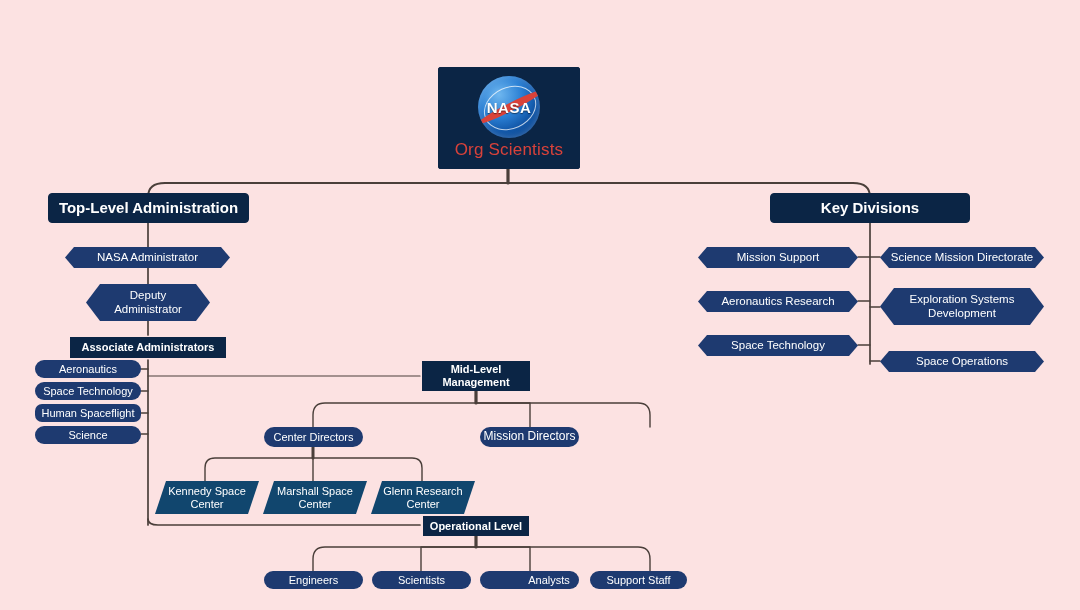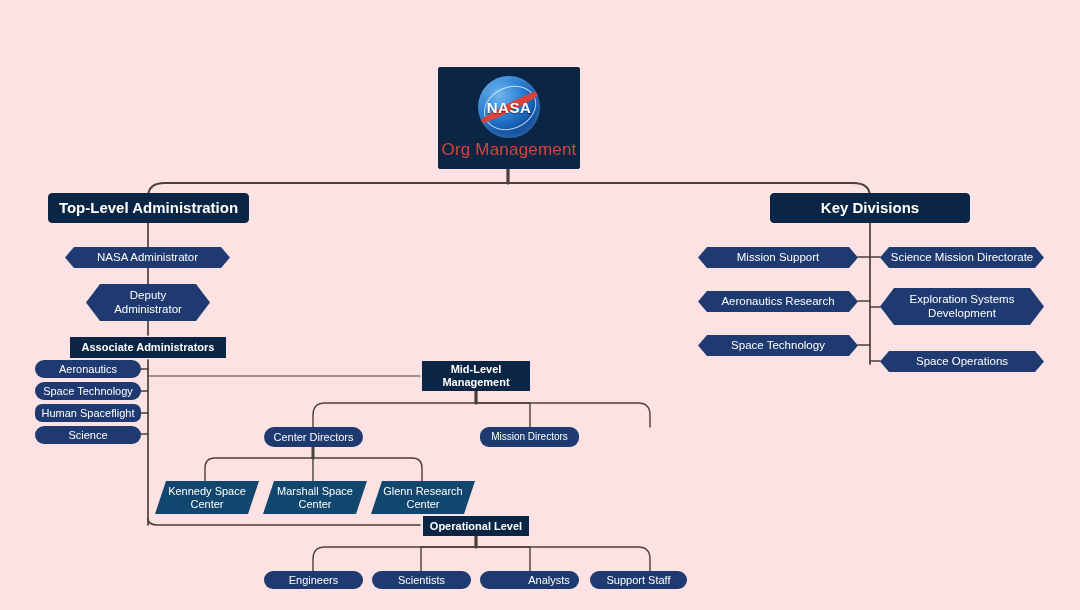--- a/index.html
+++ b/index.html
@@ -128,22 +128,21 @@
     clip-path: polygon(0% 50%, 14px 0%, calc(100% - 14px) 0%, 100% 50%, calc(100% - 14px) 100%, 14px 100%);
   }
 
   
   .pill {
     background: #1e3a70;
     border-radius: 999px;
     font-size: 11px;
   }
   .pill.tiny {
-    font-size: 10px;
-    border-radius: 9px;
+    font-size: 12px;
   }
 
   
   .para {
     background: #11466e;
     font-size: 11px;
     clip-path: polygon(11px 0%, 100% 0%, calc(100% - 11px) 100%, 0% 100%);
   }
 </style>
 </head>
@@ -197,21 +196,21 @@
       <path d="M476,524 L638,524 Q650,524 650,536 L650,548" stroke-width="1.4"></path>
     </g>
   </svg>
 
   <div class="node root" style="left:438px; top:44px; width:142px; height:102px;">
     <div class="logo">
       <div class="orbit"></div>
       <div class="swoosh"></div>
       <span class="nasatext">NASA</span>
     </div>
-    <div class="rootlabel">Org Management</div>
+    <div class="rootlabel">Org Scientists</div>
   </div>
 
   <div class="node hdr" style="left:48px; top:170px; width:201px; height:30px;">Top-Level Administration</div>
 
   <div class="node hdr" style="left:770px; top:170px; width:200px; height:30px;">Key Divisions</div>
 
   <div class="node hex" style="left:65px; top:224px; width:165px; height:21px;">NASA Administrator</div>
 
   <div class="node hex wide" style="left:86px; top:261px; width:124px; height:37px;">Deputy
 Administrator</div>

